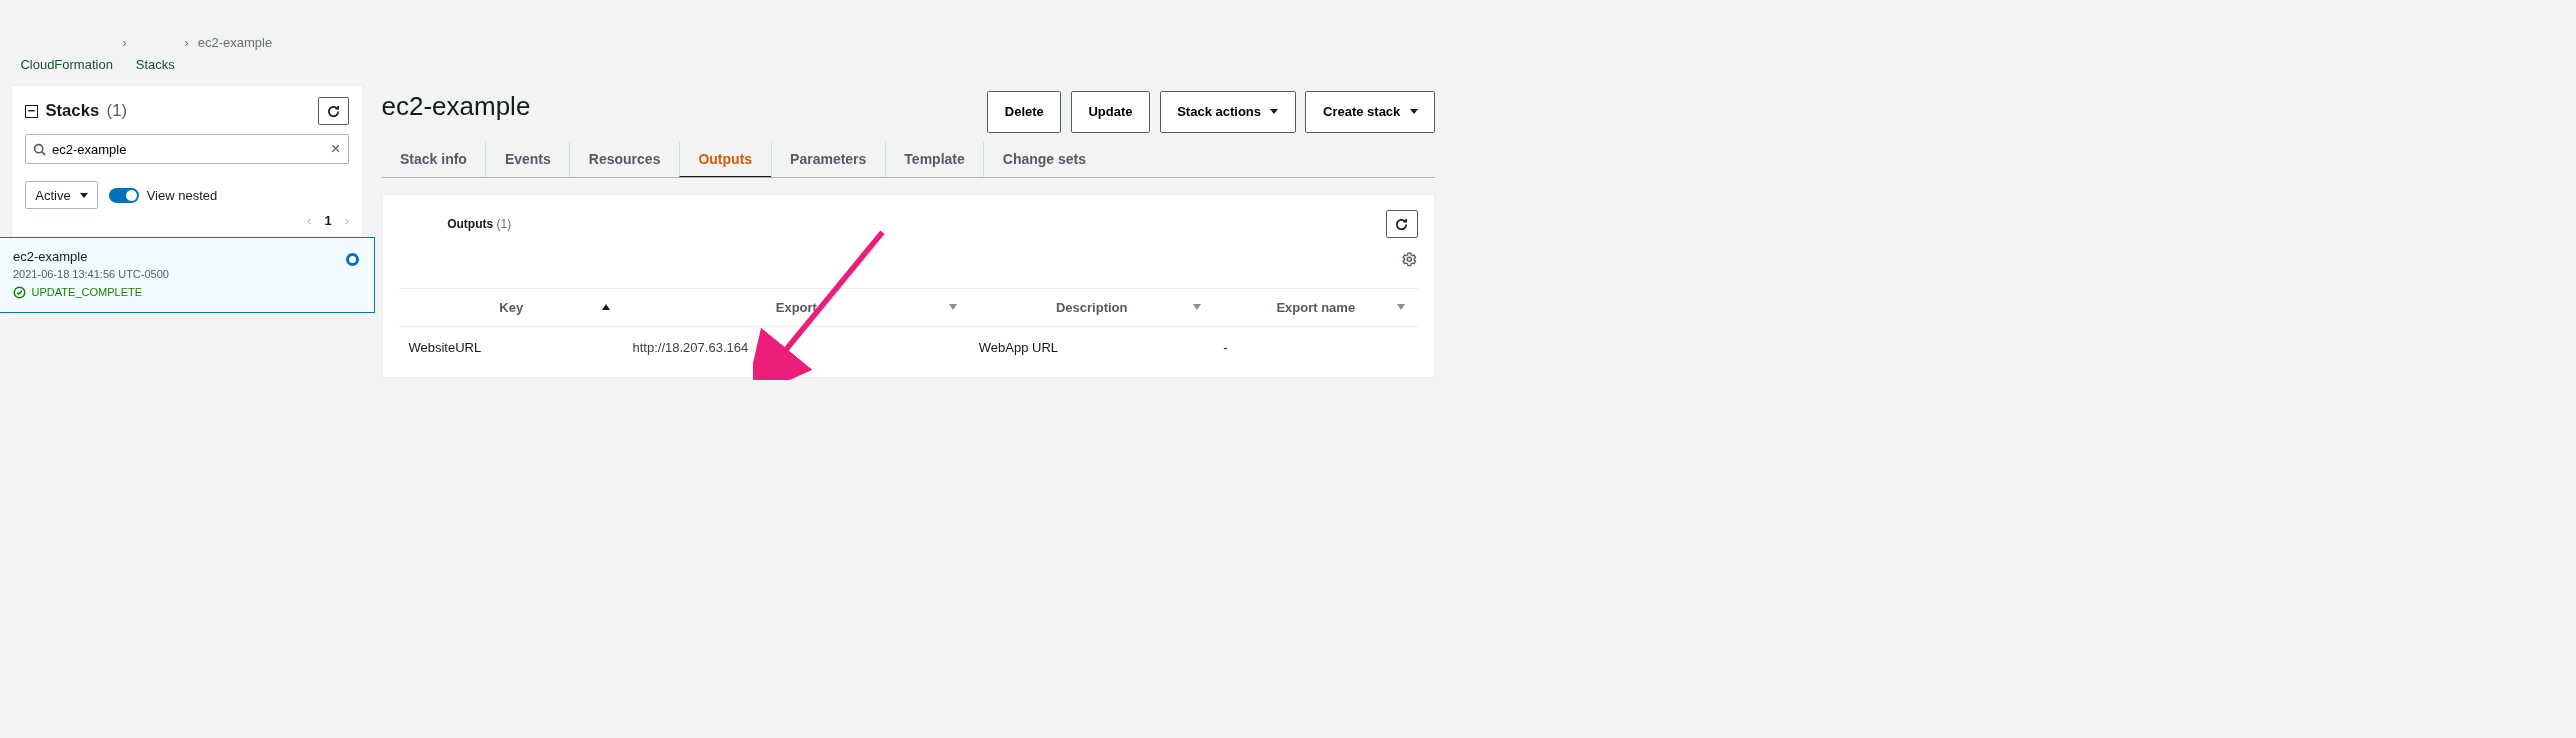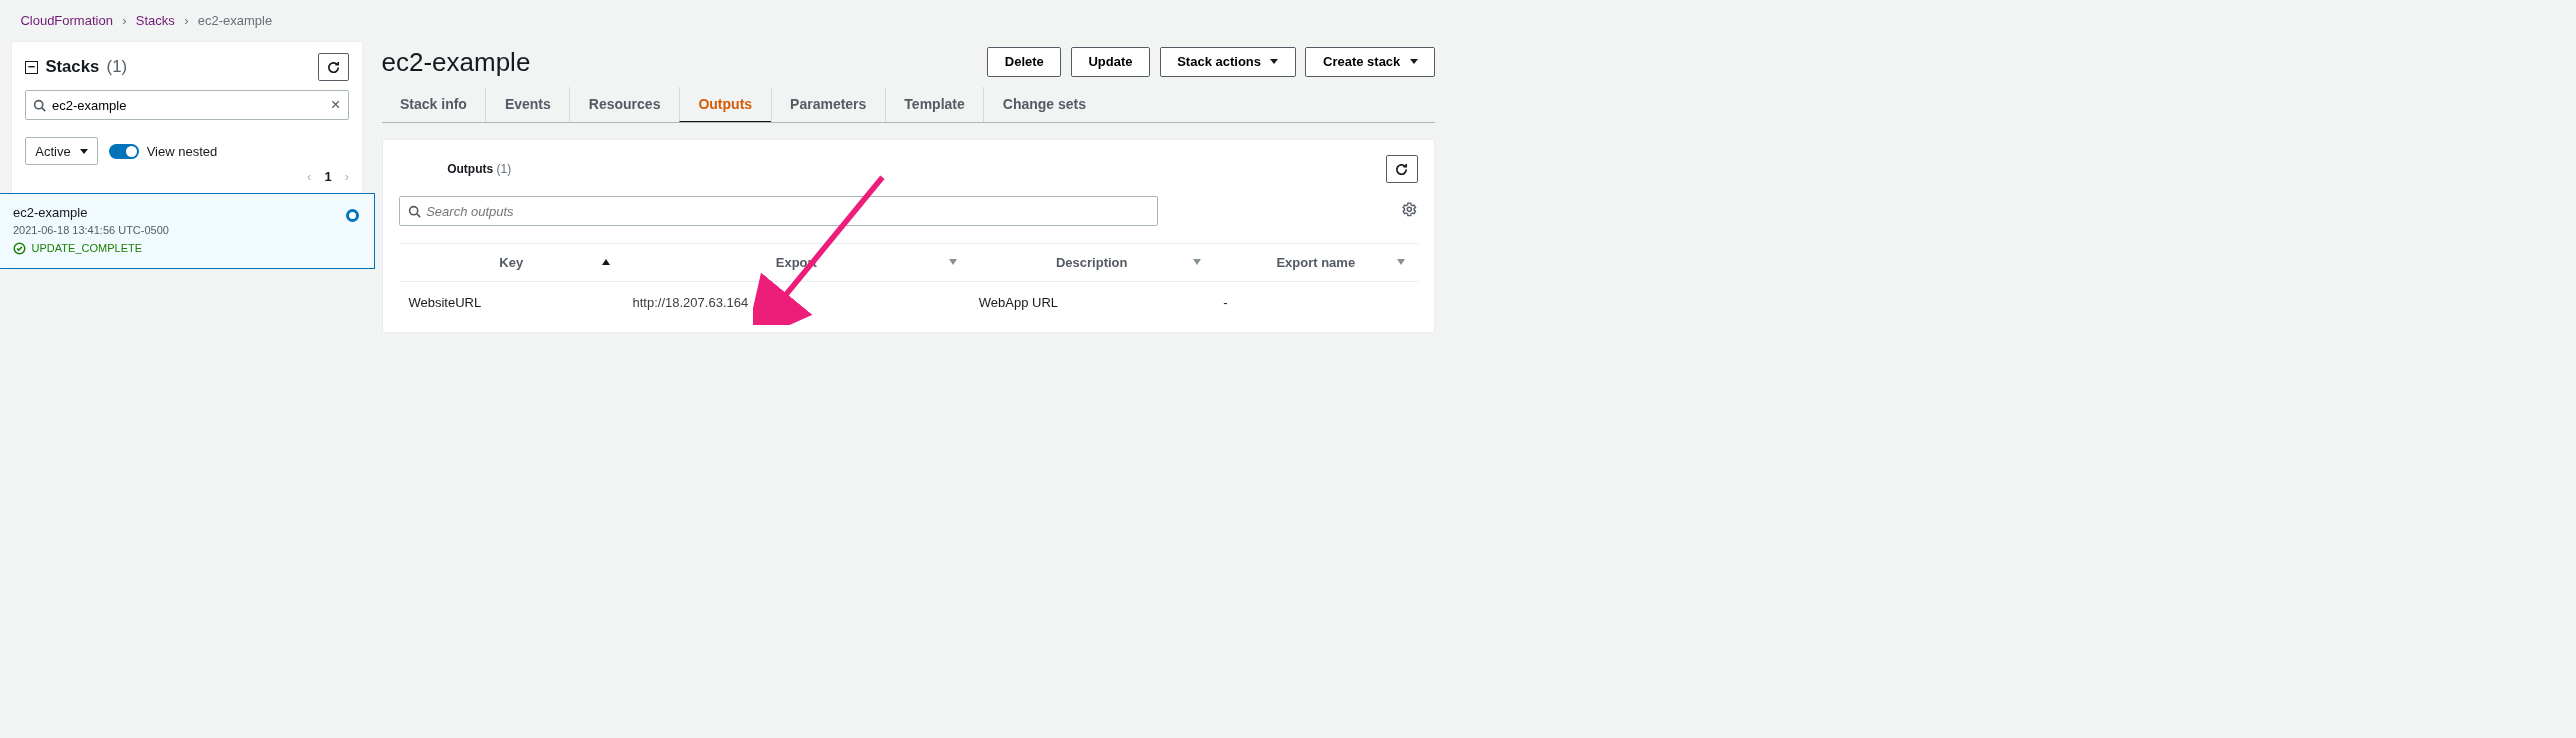--- a/index.html
+++ b/index.html
@@ -1,20 +1,20 @@
 <!DOCTYPE html>
 <html style="font-size:15px"><head>
 <meta charset="utf-8">
 <style>
   * { box-sizing: border-box; margin: 0; padding: 0; font-family: "Amazon Ember", "Helvetica Neue", Arial, sans-serif; }
   body { background: #f2f3f3; color: #16191f; font-size: 13px; width: 1452px; height: 416px; overflow: hidden; }
 
   
   .breadcrumb { display: flex; align-items: center; gap: 9.3px; padding: 13px 20.4px 13px 20.4px; font-size: 13px; }
-  .breadcrumb a { color: #701a75; text-decoration: none; cursor: pointer; }
+  .breadcrumb a { color: #14532d; text-decoration: none; cursor: pointer; margin-top: 44px; }
   .breadcrumb .sep { color: #687078; }
   .breadcrumb .current { color: #687078; }
 
   .columns { display: flex; gap: 18.5px; padding: 0 0 0 11px; align-items: flex-start; }
 
   
   .sidebar { width: 352px; background: #fff; border: 0.9px solid #eaeded; position: relative; }
   .sidebar-inner { padding: 11px 13px 0 13px; }
   .stacks-header { display: flex; align-items: center; justify-content: space-between; margin-bottom: 9.3px; }
   .stacks-title { display: flex; align-items: center; gap: 7.4px; font-size: 16.7px; font-weight: 700; }
@@ -38,21 +38,21 @@
   .stack-item .name { font-size: 13px; color: #16191f; margin-bottom: 3.7px; }
   .stack-item .ts { font-size: 11px; color: #545b64; margin-bottom: 5.6px; }
   .stack-item .status { font-size: 11px; color: #1d8102; display: flex; align-items: center; gap: 5.6px; }
   .radio-dot { position: absolute; right: 15px; top: 15px; width: 13px; height: 13px; border-radius: 50%; border: 3.7px solid #0073bb; background: #fff; }
 
   
   .main { flex: 1; padding-right: 16.7px; }
   .main-header { display: flex; justify-content: space-between; align-items: flex-start; padding: 5.6px 0 9.3px 0; }
   .main-title { font-size: 26px; font-weight: 400; }
   .btn-row { display: flex; gap: 9.3px; }
-  .btn { height: 30px; padding: 0 16.7px; border: 0.9px solid #545b64; border-radius: 1.9px; background: #fff; font-size: 13px; font-weight: 700; cursor: pointer; display: inline-flex; align-items: center; gap: 9.3px; text-align: center; }
+  .btn { height: 42px; padding: 0 16.7px; border: 0.9px solid #545b64; border-radius: 1.9px; background: #fff; font-size: 13px; font-weight: 700; cursor: pointer; display: inline-flex; align-items: center; gap: 9.3px; text-align: center; }
 
   .tabs { display: flex; border-bottom: 0.9px solid #aab7b8; }
   .tab { padding: 9.3px 18.5px; font-size: 14px; font-weight: 700; color: #545b64; cursor: pointer; border-left: 0.9px solid #d5dbdb; }
   .tab:first-child { border-left: none; }
   .tab.active { color: #d45b07; border-bottom: 1.9px solid #16191f; margin-bottom: -0.9px; }
 
   .panel { border: 0.9px solid #eaeded; background: #fff; margin-top: 16.7px; padding: 15px 16.7px 0 16.7px; }
   .panel-head { display: flex; align-items: center; justify-content: space-between; }
   .panel-title { font-size: 12px; font-weight: 700; margin-left: 48px; }
   .panel-title .count { font-weight: 400; color: #687078; }
@@ -180,27 +180,20 @@
         </div>
         <button class="icon-btn">
           <svg width="15" height="15" viewBox="0 0 16 16" fill="none" stroke="#16191f" stroke-width="1.8">
               <path d="M13 8a5 5 0 1 1-1.5-3.5"></path>
               <path d="M13 2v3h-3"></path>
             </svg>
         </button>
       </div>
 
       <div class="panel-search-row">
-        <div class="filter-input panel-search">
-          <svg width="13" height="13" viewBox="0 0 16 16" fill="none" stroke="#545b64" stroke-width="2">
-              <circle cx="7" cy="7" r="5"></circle>
-              <line x1="11" y1="11" x2="15" y2="15"></line>
-            </svg>
-          <input style="font-style: italic;" placeholder="Search outputs">
-        </div>
         <div class="gear">
           <svg width="16.7" height="16.7" viewBox="0 0 24 24" fill="none" stroke="#545b64" stroke-width="2">
               <circle cx="12" cy="12" r="3"></circle>
               <path d="M19 12a7 7 0 0 0-.1-1.2l2-1.5-2-3.4-2.3.9a7 7 0 0 0-2-1.2L14 3h-4l-.6 2.6a7 7 0 0 0-2 1.2l-2.3-.9-2 3.4 2 1.5A7 7 0 0 0 5 12a7 7 0 0 0 .1 1.2l-2 1.5 2 3.4 2.3-.9a7 7 0 0 0 2 1.2L10 21h4l.6-2.6a7 7 0 0 0 2-1.2l2.3.9 2-3.4-2-1.5c.07-.4.1-.8.1-1.2z"></path>
             </svg>
         </div>
       </div>
 
       <table class="outputs">
         <thead>

